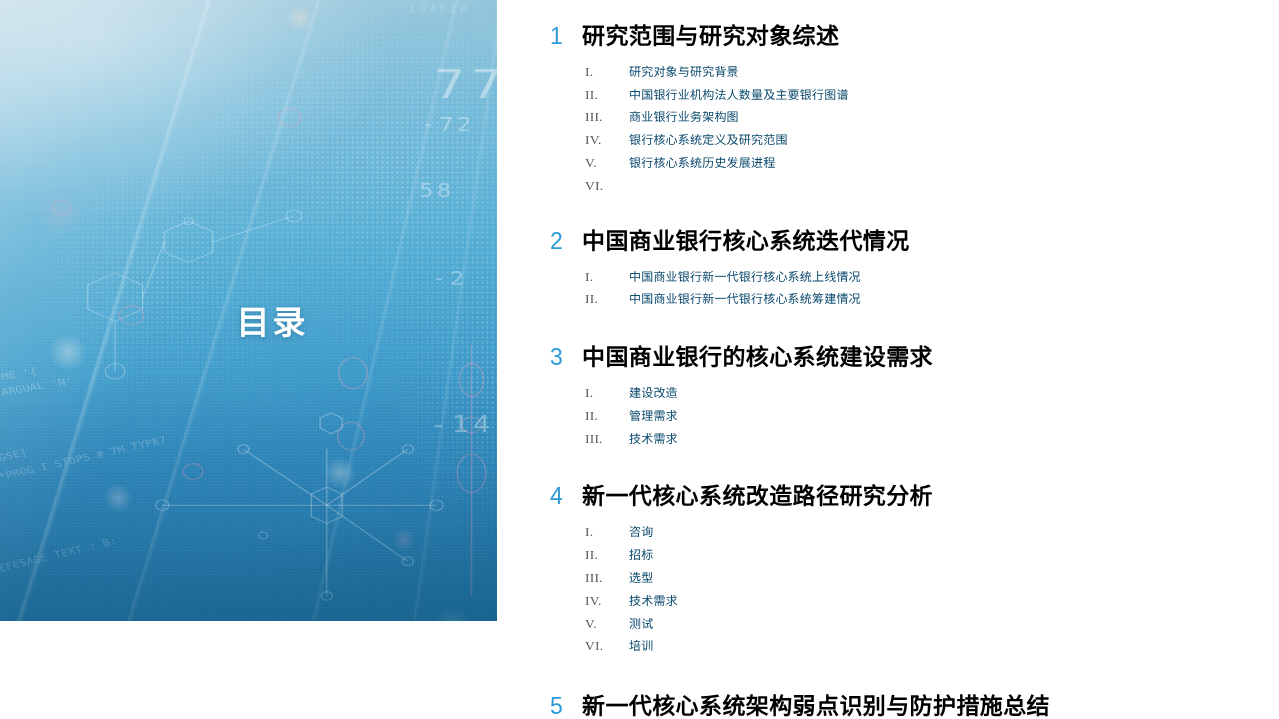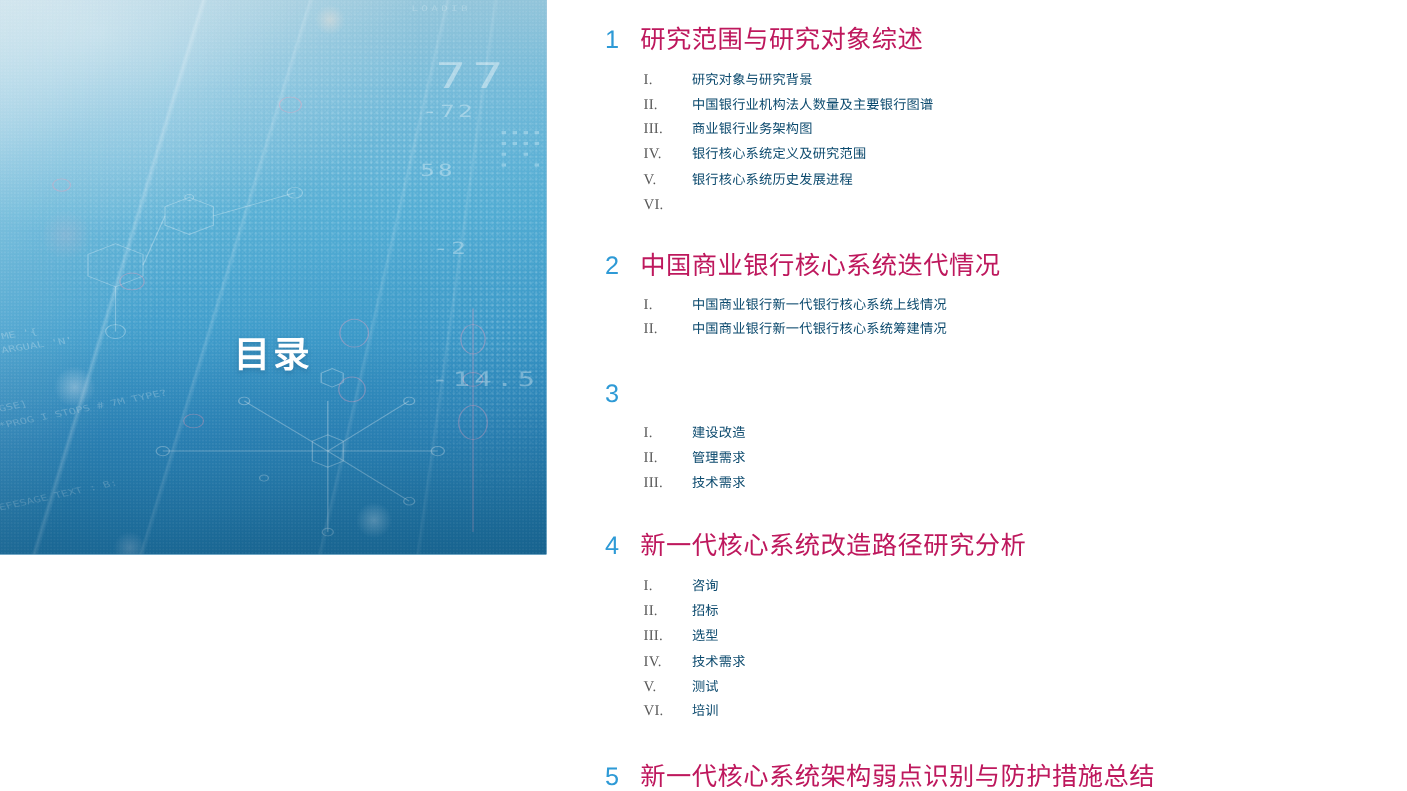--- a/index.html
+++ b/index.html
@@ -21,23 +21,24 @@
     background: #ffffff;
     overflow: hidden;
   }
 
   
   .cover-panel {
     position: absolute;
     left: 0;
     top: 0;
     width: 497px;
-    height: 504px;
+    height: 621px;
     overflow: hidden;
-    background: #0369a1;
+    background: #a16207;
+    padding-left: 48px;
   }
   .bg-layer {
     position: absolute;
     inset: 0;
   }
   
   .bg-base {
     background:
       linear-gradient(160deg,
         rgba(176,208,222,0.55) 0%,
@@ -175,22 +176,22 @@
   .toc-heading .num {
     width: 32px;
     flex: 0 0 32px;
     font-size: 23px;
     font-weight: 400;
     color: #2e9ad6;
     line-height: 1.3;
   }
   .toc-heading .title {
     font-size: 23px;
-    font-weight: 400;
-    color: #be185d;
+    font-weight: 700;
+    color: #000000;
     letter-spacing: 0.4px;
     line-height: 1.3;
     white-space: nowrap;
   }
 
   .toc-sublist {
     list-style: none;
     margin: 9px 0 0 0;
     padding: 0 0 0 88px;
   }
@@ -376,20 +377,21 @@
             </li>
             <li class="toc-subitem">
               <span class="rn">II.</span>
               <span class="label">中国商业银行新一代银行核心系统筹建情况</span>
             </li>
           </ul>
         </div>
         <div class="toc-section sec-3">
           <div class="toc-heading">
             <span class="num">3</span>
+            <span class="title">中国商业银行的核心系统建设需求</span>
           </div>
           <ul class="toc-sublist">
             <li class="toc-subitem">
               <span class="rn">I.</span>
               <span class="label">建设改造</span>
             </li>
             <li class="toc-subitem">
               <span class="rn">II.</span>
               <span class="label">管理需求</span>
             </li>

